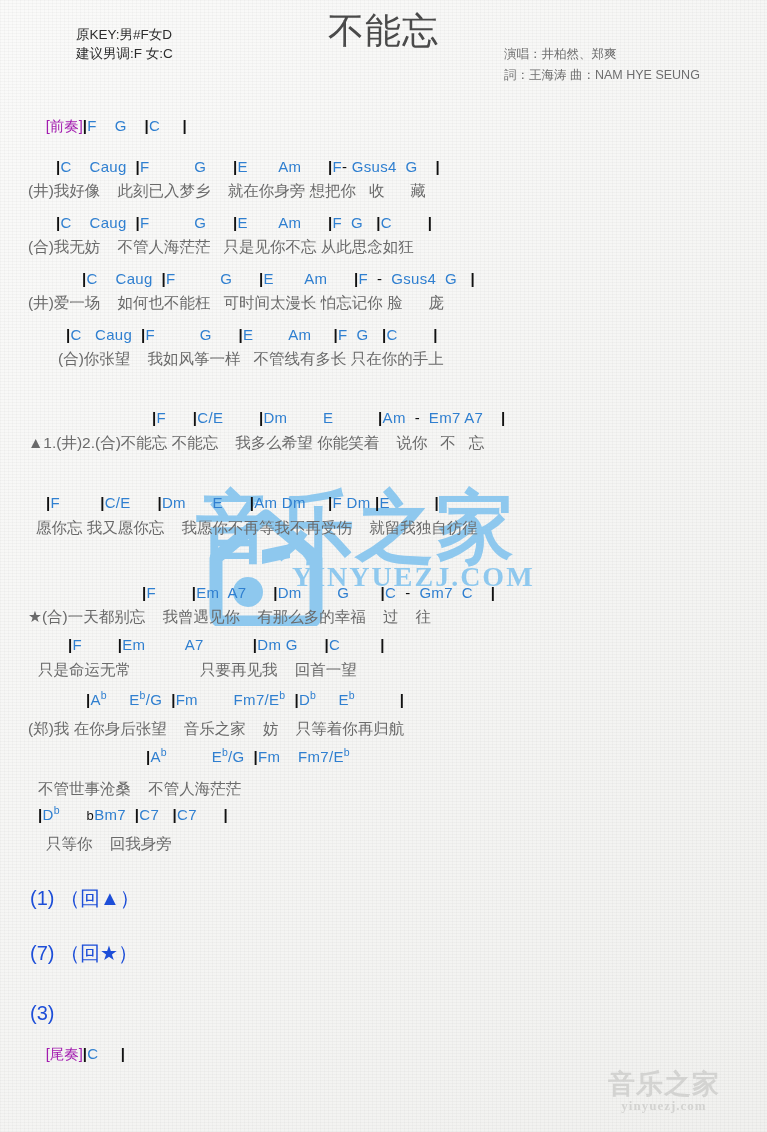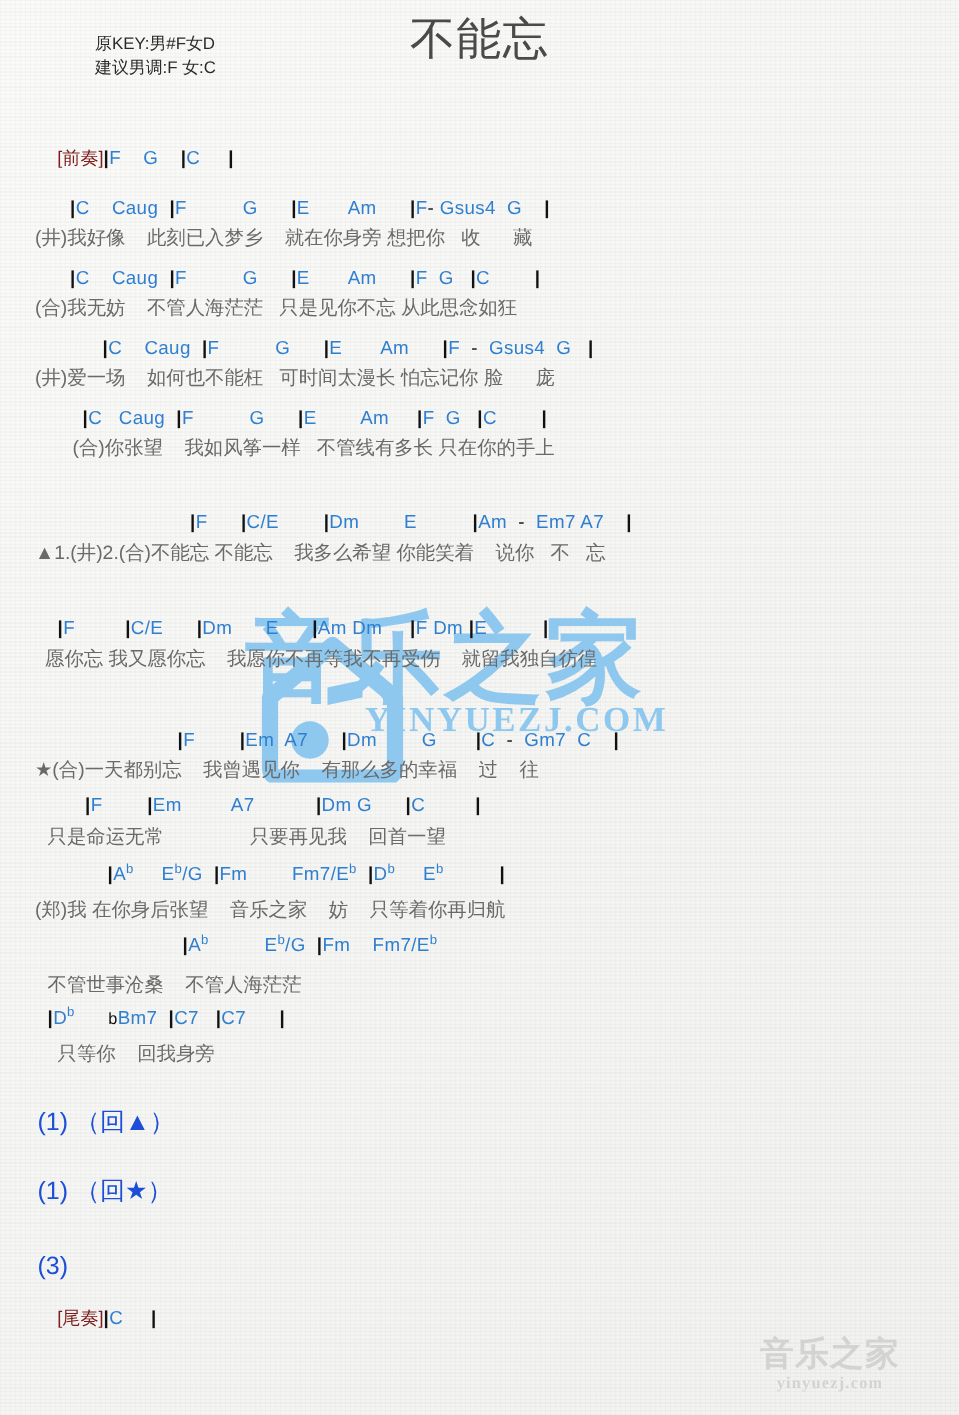--- a/index.html
+++ b/index.html
@@ -86,21 +86,21 @@
     color: #111111;
     font-size: 13px;
   }
   .lyricline {
     font-size: 15.5px;
     line-height: 20px;
     color: #6a6a6a;
   }
   .section-tag {
     font-size: 14.5px;
-    color: #7f1d1d;
+    color: #a21caf;
     font-weight: 500;
   }
 
   
   .watermark-center {
     position: absolute;
     left: 196px;
     top: 488px;
     z-index: 1;
     opacity: 1;
@@ -183,20 +183,24 @@
 
 <div class="sheet">
 
   <div class="key-info">
     <div>原KEY:男#F女D</div>
     <div>建议男调:F 女:C</div>
   </div>
 
   <h1 class="song-title">不能忘</h1>
 
+  <div class="credits">
+    <div>演唱：井柏然、郑爽</div>
+    <div>詞：王海涛  曲：NAM HYE SEUNG</div>
+  </div>
 
   <div class="abs" style="left:28px; top:99px;">
     <span class="section-tag">[前奏]</span><span class="chordline" id="intro-chords"><span class="bar">|</span>F    G    <span class="bar">|</span>C     <span class="bar">|</span></span>
   </div>
 
   <div id="body-rows">
       <div class="abs chordline" style="left: 56px; top: 158px;"><span class="bar">|</span>C    Caug  <span class="bar">|</span>F          G      <span class="bar">|</span>E       Am      <span class="bar">|</span>F<span class="dash">-</span> Gsus4  G    <span class="bar">|</span></div>
       <div class="abs lyricline" style="left: 28px; top: 181px;">(井)我好像    此刻已入梦乡    就在你身旁 想把你   收      藏</div>
       <div class="abs chordline" style="left: 56px; top: 214px;"><span class="bar">|</span>C    Caug  <span class="bar">|</span>F          G      <span class="bar">|</span>E       Am      <span class="bar">|</span>F  G   <span class="bar">|</span>C        <span class="bar">|</span></div>
       <div class="abs lyricline" style="left: 28px; top: 237px;">(合)我无妨    不管人海茫茫   只是见你不忘 从此思念如狂</div>
@@ -215,21 +219,21 @@
       <div class="abs chordline" style="left: 86px; top: 691px;"><span class="bar">|</span>A<span class="flat">b</span>     E<span class="flat">b</span>/G  <span class="bar">|</span>Fm        Fm7/E<span class="flat">b</span>  <span class="bar">|</span>D<span class="flat">b</span>     E<span class="flat">b</span>          <span class="bar">|</span></div>
       <div class="abs lyricline" style="left: 28px; top: 719px;">(郑)我 在你身后张望    音乐之家    妨    只等着你再归航</div>
       <div class="abs chordline" style="left: 146px; top: 748px;"><span class="bar">|</span>A<span class="flat">b</span>          E<span class="flat">b</span>/G  <span class="bar">|</span>Fm    Fm7/E<span class="flat">b</span></div>
       <div class="abs lyricline" style="left: 38px; top: 779px;">不管世事沧桑    不管人海茫茫</div>
       <div class="abs chordline" style="left: 38px; top: 806px;"><span class="bar">|</span>D<span class="flat">b</span>      <span class="flatblack">b</span>Bm7  <span class="bar">|</span>C7   <span class="bar">|</span>C7      <span class="bar">|</span></div>
       <div class="abs lyricline" style="left: 46px; top: 834px;">只等你    回我身旁</div>
     </div>
 
   <div id="endings-block">
       <div class="abs endings" style="left: 30px; top: 888px;">(1) （回▲）</div>
-      <div class="abs endings" style="left: 30px; top: 943px;">(1) （回★）</div>
+      <div class="abs endings" style="left: 30px; top: 943px;">(7) （回★）</div>
       <div class="abs endings" style="left: 30px; top: 1003px;">(3)</div>
     </div>
 
   <div class="abs" style="left:28px; top:1027px;">
     <span class="section-tag">[尾奏]</span><span class="chordline" id="outro-chords"><span class="bar">|</span>C     <span class="bar">|</span></span>
   </div>
 
 </div>
 
 </body></html>

